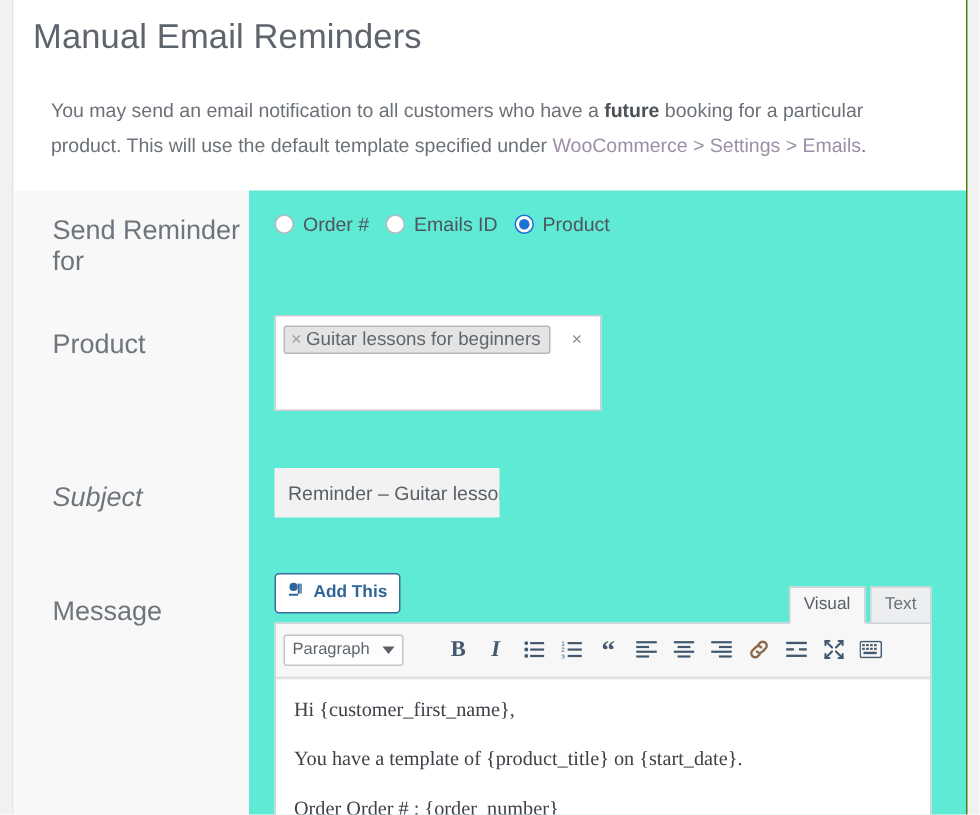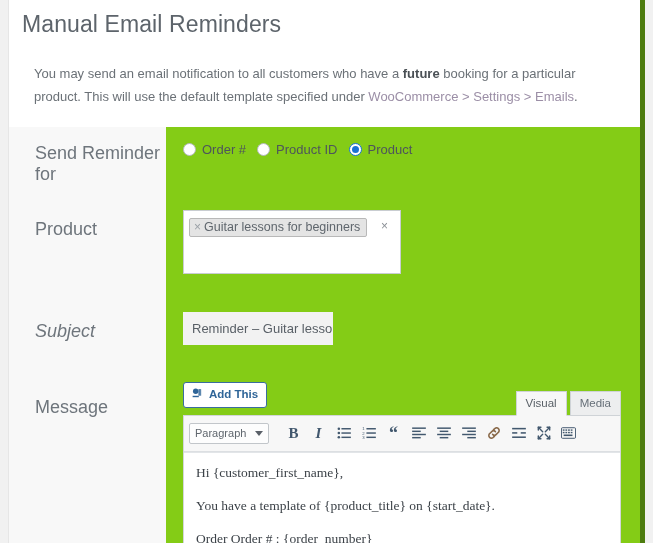--- a/index.html
+++ b/index.html
@@ -15,21 +15,21 @@
     -webkit-font-smoothing: antialiased;
   }
   .page {
     position: absolute;
     left: 8px;
     top: 0;
     width: 637px;
     height: 543px;
     background: #ffffff;
     border-left: 1px solid #e6e6e6;
-    border-right: 5px solid #4d7c0f;
+    border-right: 1px solid #4d7c0f;
     box-sizing: border-box;
     overflow: hidden;
   }
   .page-title {
     margin: 0;
     padding: 8px 0 0 13px;
     font-size: 23px;
     font-weight: 400;
     color: #5d646b;
     line-height: 1.4;
@@ -64,21 +64,21 @@
     background: #f8f8f8;
     padding: 17px 0 17px 26px;
     font-size: 18px;
     color: #6e757c;
     font-weight: 400;
     text-align: left;
     vertical-align: top;
     box-sizing: border-box;
   }
   .row-field {
-    background: #84cc16;
+    background: #5eead4;
     padding: 11px 0 11px 17px;
     vertical-align: top;
   }
   .r-sendfor .row-label { padding-top: 16px; }
   .r-sendfor .row-field { padding-top: 15px; height: 44px; }
   .r-product .row-label { padding-top: 17px; }
   .r-product .row-field { padding-top: 8px; height: 83px; }
   .r-subject .row-label { padding-top: 17px; font-style: italic; }
   .r-subject .row-field { padding-top: 8px; height: 57px; }
   .r-message .row-label { padding-top: 17px; }
@@ -245,21 +245,21 @@
     height: 21px;
     border: 1px solid #c2c6ca;
     background: #fdfdfd;
     border-radius: 2px;
     display: flex;
     align-items: center;
     justify-content: space-between;
     padding: 0 5px;
     font-size: 11px;
     color: #5f666d;
-    margin-right: 12px;
+    margin-right: 24px;
     box-sizing: border-box;
   }
   .caret {
     width: 0; height: 0;
     border-left: 4px solid transparent;
     border-right: 4px solid transparent;
     border-top: 5px solid #5a6068;
   }
   .tb-btn {
     width: 25px;
@@ -311,21 +311,21 @@
         <td class="row-field">
           <div class="radio-group">
 
             <span class="radio-opt">
               <span class="radio-dot"></span>
               <span class="radio-label">Order #</span>
             </span>
 
             <span class="radio-opt">
               <span class="radio-dot"></span>
-              <span class="radio-label">Product ID</span>
+              <span class="radio-label">Emails ID</span>
             </span>
 
             <span class="radio-opt">
               <span class="radio-dot checked"></span>
               <span class="radio-label">Product</span>
             </span>
 
           </div>
         </td>
       </tr>
@@ -365,21 +365,21 @@
                     <rect x="11.5" y="3" width="2.1" height="10.5" rx="0.6"></rect>
                     <rect x="14.2" y="3" width="1.4" height="10.5" rx="0.5"></rect>
                     <path d="M2.5 13.5h9.5v2.2H2.5z"></path>
                   </svg>
                 </span>
                 <span>Add This</span>
               </span>
 
               <div class="tabs">
                 <span class="tab active">Visual</span>
-                <span class="tab">Media</span>
+                <span class="tab">Text</span>
               </div>
             </div>
 
             <div class="editor-box">
               <div class="editor-toolbar">
 
                 <div class="fmt-select">
                   <span>Paragraph</span>
                   <span class="caret"></span>
                 </div>

